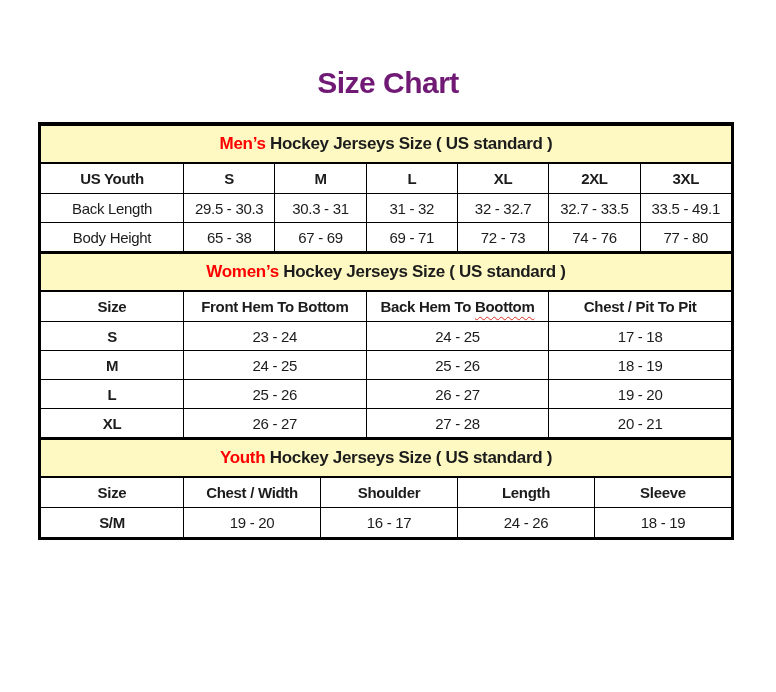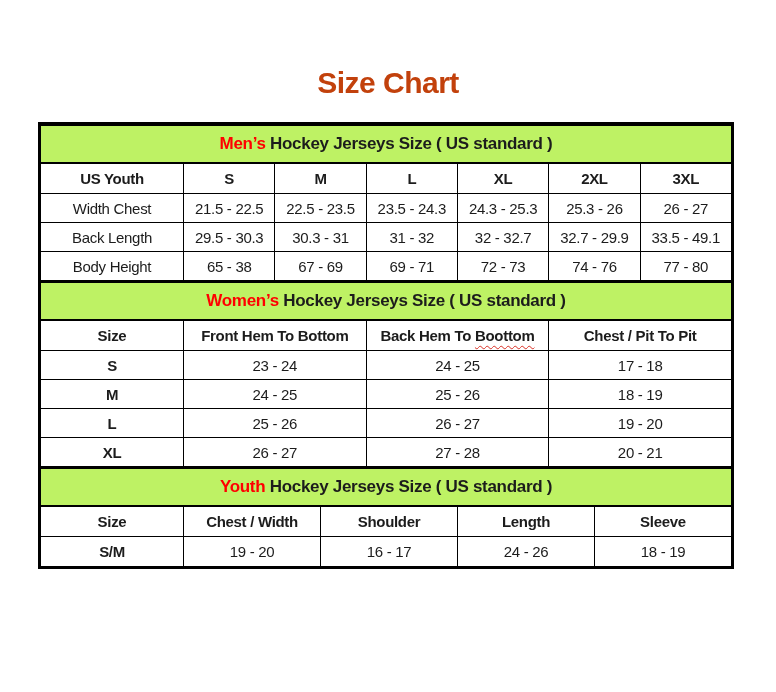--- a/index.html
+++ b/index.html
@@ -9,21 +9,21 @@
     font-family: "Liberation Sans", sans-serif;
     color: #1c1c1c;
     overflow: hidden;
   }
   .page-title {
     position: absolute;
     top: 66px; left: 0; right: 0;
     text-align: center;
     font-size: 30px;
     font-weight: bold;
-    color: #c2410c;
+    color: #701a75;
     letter-spacing: -0.5px;
   }
   .chart-wrap {
     position: absolute;
     left: 38px; top: 122px;
     width: 692px;
     border: 2px solid #000;
   }
   table.sz {
     width: 100%;
@@ -34,21 +34,21 @@
     border: 1px solid #000;
     text-align: center;
     vertical-align: middle;
     padding: 0 2px;
     font-size: 15px;
     letter-spacing: -0.3px;
     overflow: hidden;
     white-space: nowrap;
   }
   tr.banner td {
-    background: #bef264;
+    background: #fef9c3;
     height: 36px;
     font-size: 17px;
     font-weight: bold;
     border-top-width: 2px;
     border-bottom-width: 2px;
   }
   tr.banner .red { color: #ff0000; }
   tr.head th { height: 29px; font-weight: bold; }
   tr.row td { height: 28px; font-weight: normal; }
   tr.row td.lbl { font-weight: normal; }
@@ -86,35 +86,26 @@
     <tr class="head">
       <th>US Youth</th>
       <th>S</th>
       <th>M</th>
       <th>L</th>
       <th>XL</th>
       <th>2XL</th>
       <th>3XL</th>
     </tr>
     <tr class="row">
-      <td class="lbl">Width Chest</td>
-      <td>21.5 - 22.5</td>
-      <td>22.5 - 23.5</td>
-      <td>23.5 - 24.3</td>
-      <td>24.3 - 25.3</td>
-      <td>25.3 - 26</td>
-      <td>26 - 27</td>
-    </tr>
-    <tr class="row">
       <td class="lbl">Back Length</td>
       <td>29.5 - 30.3</td>
       <td>30.3 - 31</td>
       <td>31 - 32</td>
       <td>32 - 32.7</td>
-      <td>32.7 - 29.9</td>
+      <td>32.7 - 33.5</td>
       <td>33.5 - 49.1</td>
     </tr>
     <tr class="row">
       <td class="lbl">Body Height</td>
       <td>65 - 38</td>
       <td>67 - 69</td>
       <td>69 - 71</td>
       <td>72 - 73</td>
       <td>74 - 76</td>
       <td>77 - 80</td>

